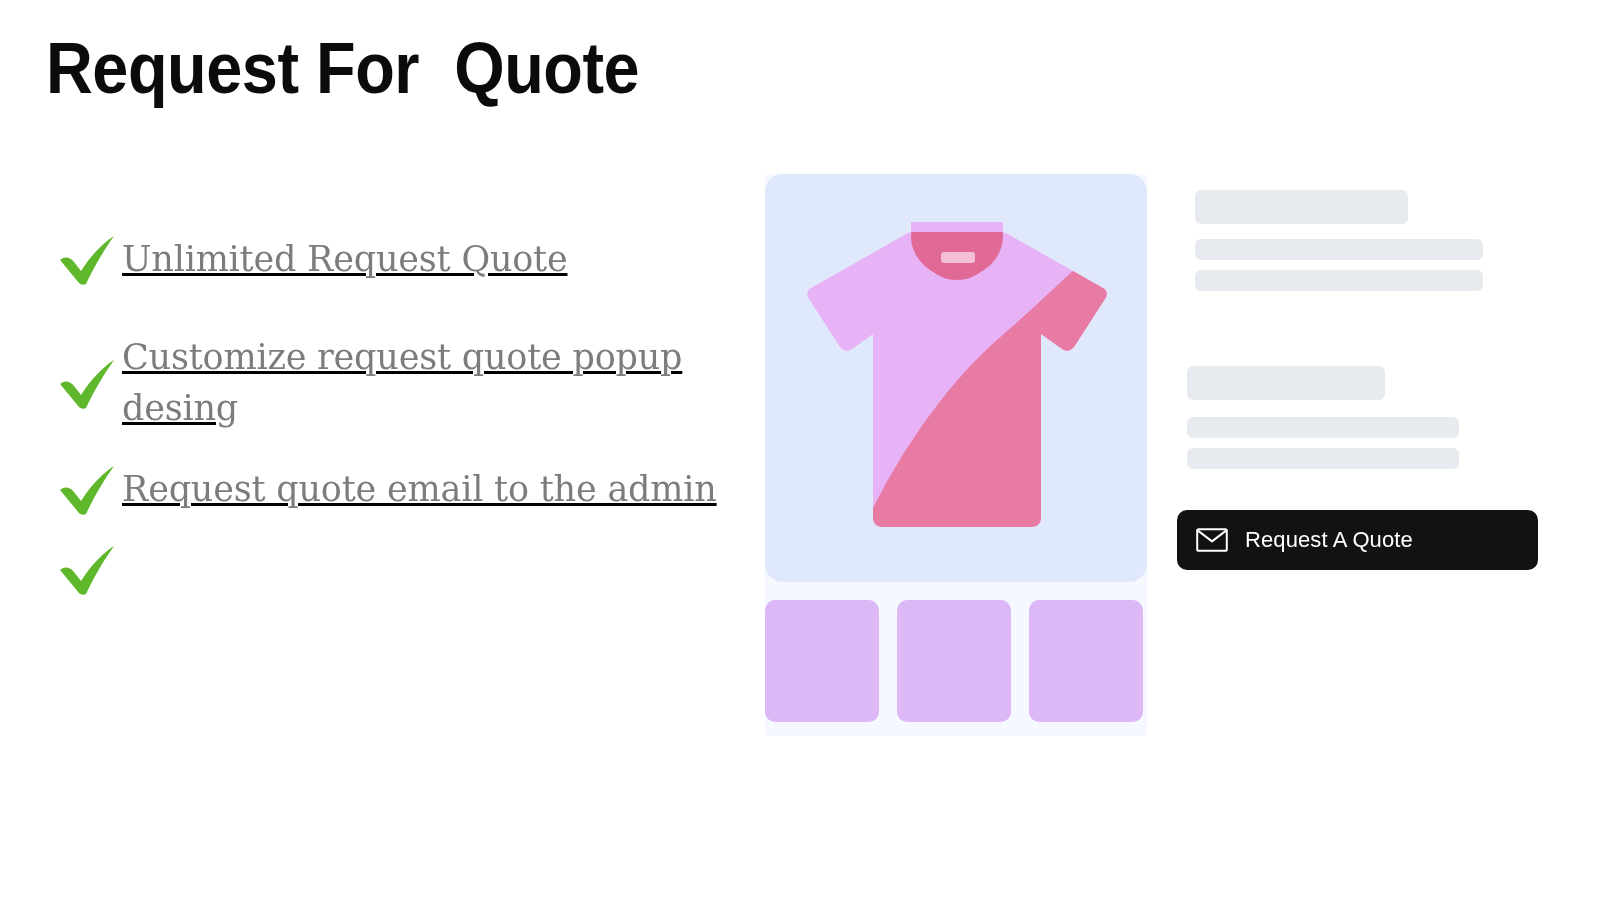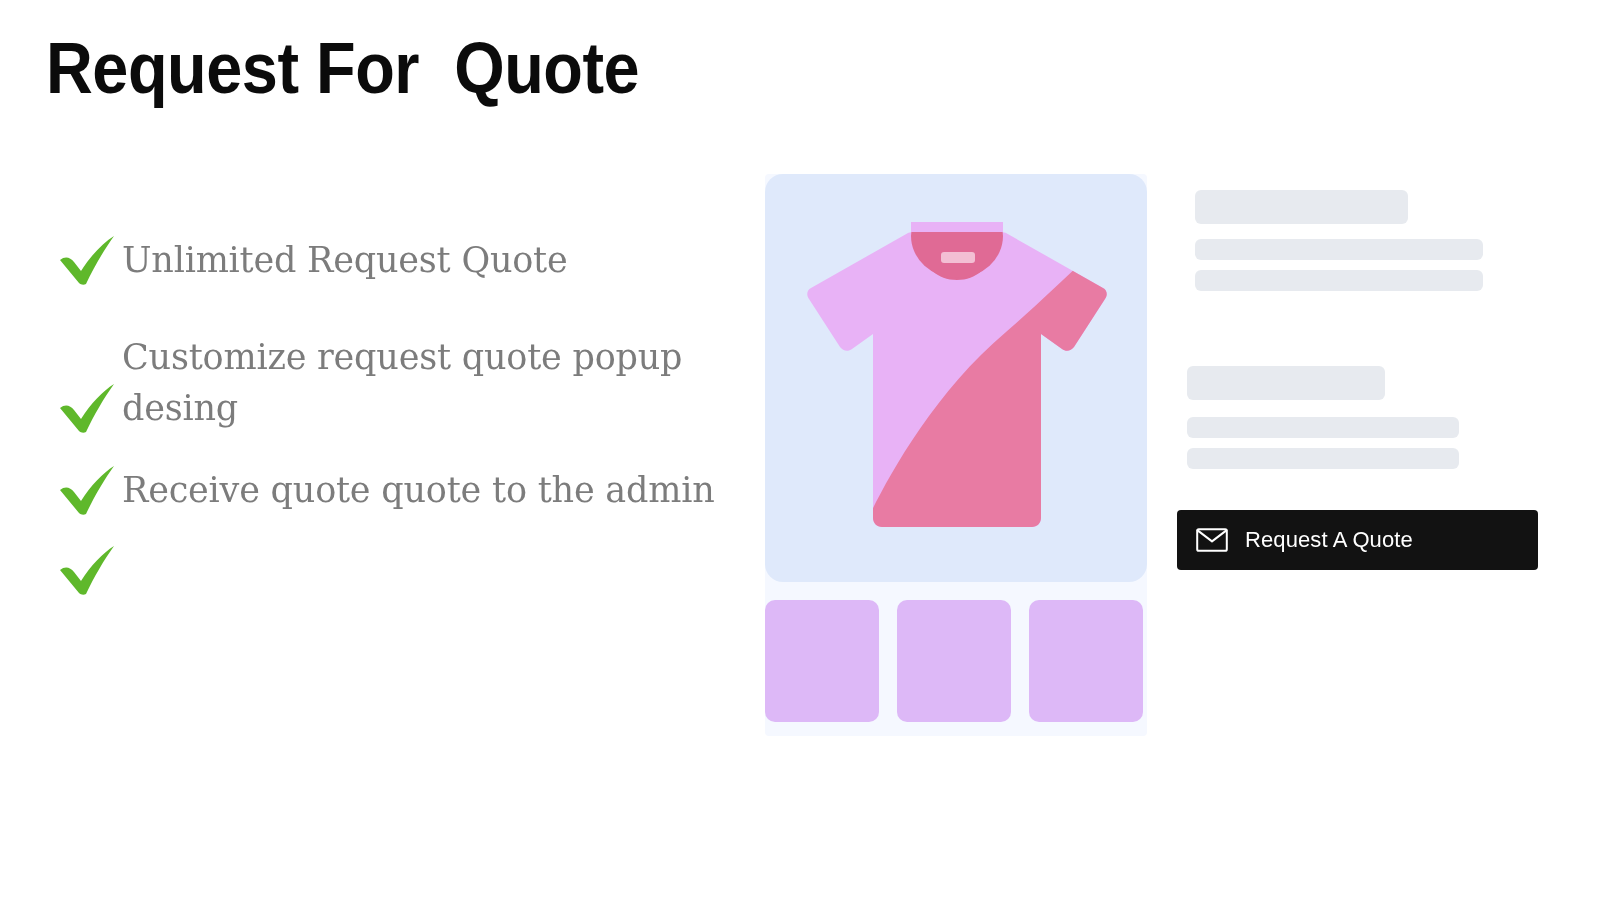--- a/index.html
+++ b/index.html
@@ -34,22 +34,23 @@
 
   
   .feature-list {
     position: absolute;
     left: 56px;
     top: 232px;
     width: 720px;
   }
   .feature-item {
     display: flex;
-    align-items: flex-end;
+    align-items: center;
     margin-bottom: 26px;
+    text-decoration: underline;
   }
   .feature-item:nth-child(1) { margin-bottom: 46px; }
   .feature-item:nth-child(2) { margin-bottom: 28px; }
   .feature-item:nth-child(3) { margin-bottom: 26px; }
 
   .check-icon {
     flex: 0 0 auto;
     width: 62px;
     height: 52px;
     margin-top: 2px;
@@ -138,21 +139,21 @@
   .ph-line-c     { position: absolute; left: 10px; top: 243px; width: 272px; height: 21px; }
   .ph-line-d     { position: absolute; left: 10px; top: 274px; width: 272px; height: 21px; }
 
   .quote-button {
     position: absolute;
     left: 0px;
     top: 336px;
     width: 361px;
     height: 60px;
     background: #121212;
-    border-radius: 4px;
+    border-radius: 10px;
     display: flex;
     align-items: center;
     padding-left: 19px;
     box-sizing: border-box;
     cursor: pointer;
     border: none;
   }
   .envelope-icon {
     flex: 0 0 auto;
     width: 32px;
@@ -193,21 +194,21 @@
     </span>
     <span class="feature-text">Customize request quote popup desing</span>
   </div>
 
   <div class="feature-item">
     <span class="check-icon">
       <svg viewBox="0 0 62 52" xmlns="http://www.w3.org/2000/svg">
         <path d="M4 26 C9 22 14 23 18 28 L25 37 C35 21 47 9 58 2 C48 16 38 33 30 50 C28 51 25 51 23 49 Z" fill="#5fb82b"></path>
       </svg>
     </span>
-    <span class="feature-text">Receive quote quote to the admin</span>
+    <span class="feature-text">Request quote email to the admin</span>
   </div>
 
   <div class="feature-item">
     <span class="check-icon">
       <svg viewBox="0 0 62 52" xmlns="http://www.w3.org/2000/svg">
         <path d="M4 26 C9 22 14 23 18 28 L25 37 C35 21 47 9 58 2 C48 16 38 33 30 50 C28 51 25 51 23 49 Z" fill="#5fb82b"></path>
       </svg>
     </span>
   </div>
 

